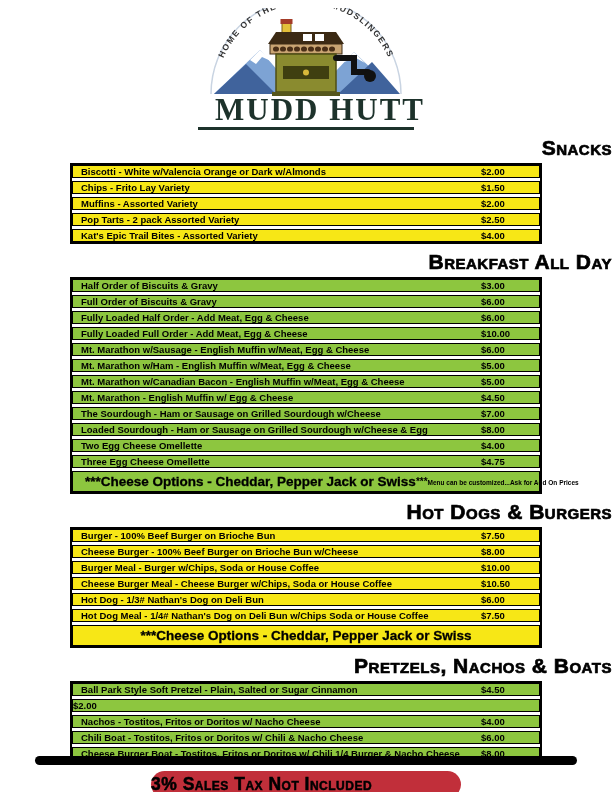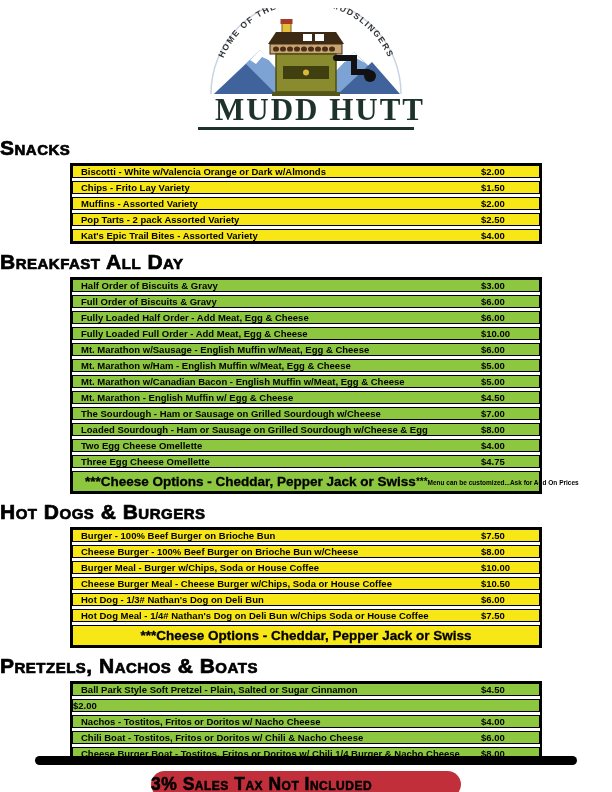--- a/index.html
+++ b/index.html
@@ -9,21 +9,21 @@
 
   
   .logo-wrap { text-align:center; padding-top:8px; }
   .logo-svg { display:block; margin:0 auto; }
   .logo-title { font-family:"Liberation Serif", serif; font-weight:bold;
     font-size:31px; letter-spacing:2px; color:#1d322b; line-height:1;
     margin-top:-8px;padding-left:28px; }
   .logo-underline { width:216px; height:3px; background:#1d322b; margin:2px auto 0; }
 
   
-  .section-heading { text-align:left; font-variant:small-caps; font-weight:bold;
+  .section-heading { text-align:right; font-variant:small-caps; font-weight:bold;
     font-size:21px; letter-spacing:.5px; -webkit-text-stroke:.7px #000;
     margin:6px 0 3px; }
 
   
   .menu-table { width:472px; margin:0 auto; border:2px solid #000; background:#fff;
     display:flex; flex-direction:column; gap:3px; }
   .menu-row { display:flex; align-items:center; height:13px; border:1px solid #000;
     font-size:9.5px; font-weight:bold; background:var(--row,#eee); }
   .menu-table.yellow .menu-row { background:var(--yellow); }
   .menu-table.green  .menu-row { background:var(--green); }

